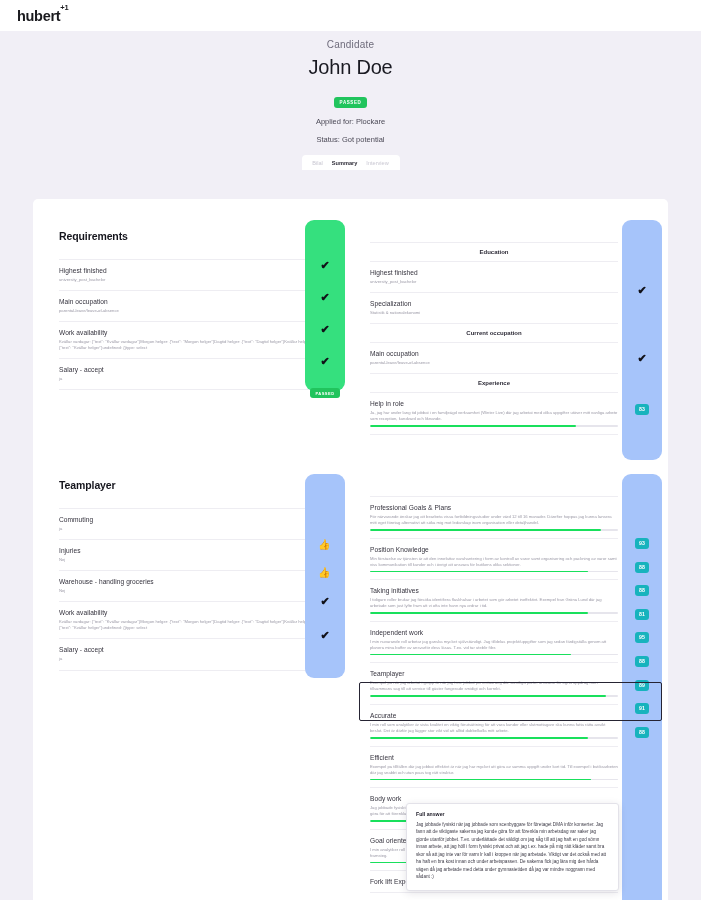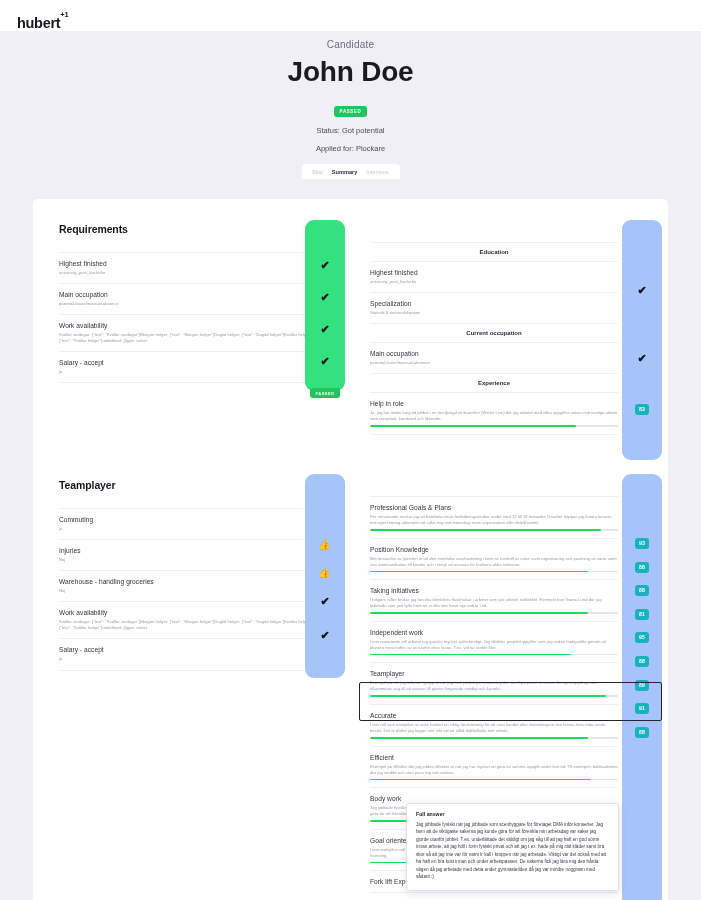--- a/index.html
+++ b/index.html
@@ -7,33 +7,33 @@
     width: 701px; height: 900px;
     font-family: "Liberation Sans", sans-serif;
     background: #f0eef7;
     overflow: hidden;
   }
   .page { position: relative; width: 701px; height: 900px; background: #f1eff6; }
 
   
   .topbar {
     height: 31px; background: #ffffff;
-    display: flex; align-items: flex-end; padding-left: 17px;
+    display: flex; align-items: center; padding-left: 17px;
   }
   .logo {
     font-size: 14.5px; font-weight: bold; color: #1b1b1f; letter-spacing: -0.3px;
     position: relative;
   }
   .logo sup { font-size: 7.5px; font-weight: bold; position: relative; top: -5px; left: 0px; }
 
   
   .hero { text-align: center; padding-top: 8px; }
   .hero-kicker { font-size: 10px; color: #6e6b7b; letter-spacing: .2px; }
   .hero-name {
-    font-size: 28px; font-weight: 700; color: #1a1a22;
+    font-size: 20px; font-weight: 400; color: #1a1a22;
     letter-spacing: -0.2px; margin-top: 6px; margin-bottom: 9px;
   }
   .ring-wrap { display: flex; justify-content: center; }
   .ring {
     width: 45px; height: 45px; border-radius: 50%;
     background:
       conic-gradient(from 0deg, #27d07b 0deg 24deg, #ffffff 24deg 40deg, #27d07b 40deg 360deg);
     display: flex; align-items: center; justify-content: center;
     position: relative;
   }
@@ -138,33 +138,33 @@
   <div class="topbar">
     <div class="logo">
       <span>hubert</span><sup>+1</sup>
     </div>
   </div>
 
   <div class="hero">
     <div class="hero-kicker">Candidate</div>
     <div class="hero-name">John Doe</div>
     <div><span class="pill-passed">PASSED</span></div>
+    <div class="hero-line">Applied for: Plockare</div>
     <div class="hero-line">Status: Got potential</div>
-    <div class="hero-line">Applied for: Plockare</div>
   </div>
 
   <div class="tabstrip">
     <div class="tab">Bilal</div>
     <div class="tab active">Summary</div>
     <div class="tab">Interview</div>
   </div>
 
   <div class="sheet">
 
-    <div class="card" style="left:26px; top:24px; width:255px;">
+    <div class="card" style="left:26px; top:31px; width:255px;">
       <div class="card-title">Requirements</div>
       <div class="rows">
         <div class="row">
           <div class="row-label">Highest finished</div>
           <div class="row-sub">university_post_bachelor</div>
         </div>
         <div class="row">
           <div class="row-label">Main occupation</div>
           <div class="row-sub">parental-leave/leave-of-absence</div>
         </div>

